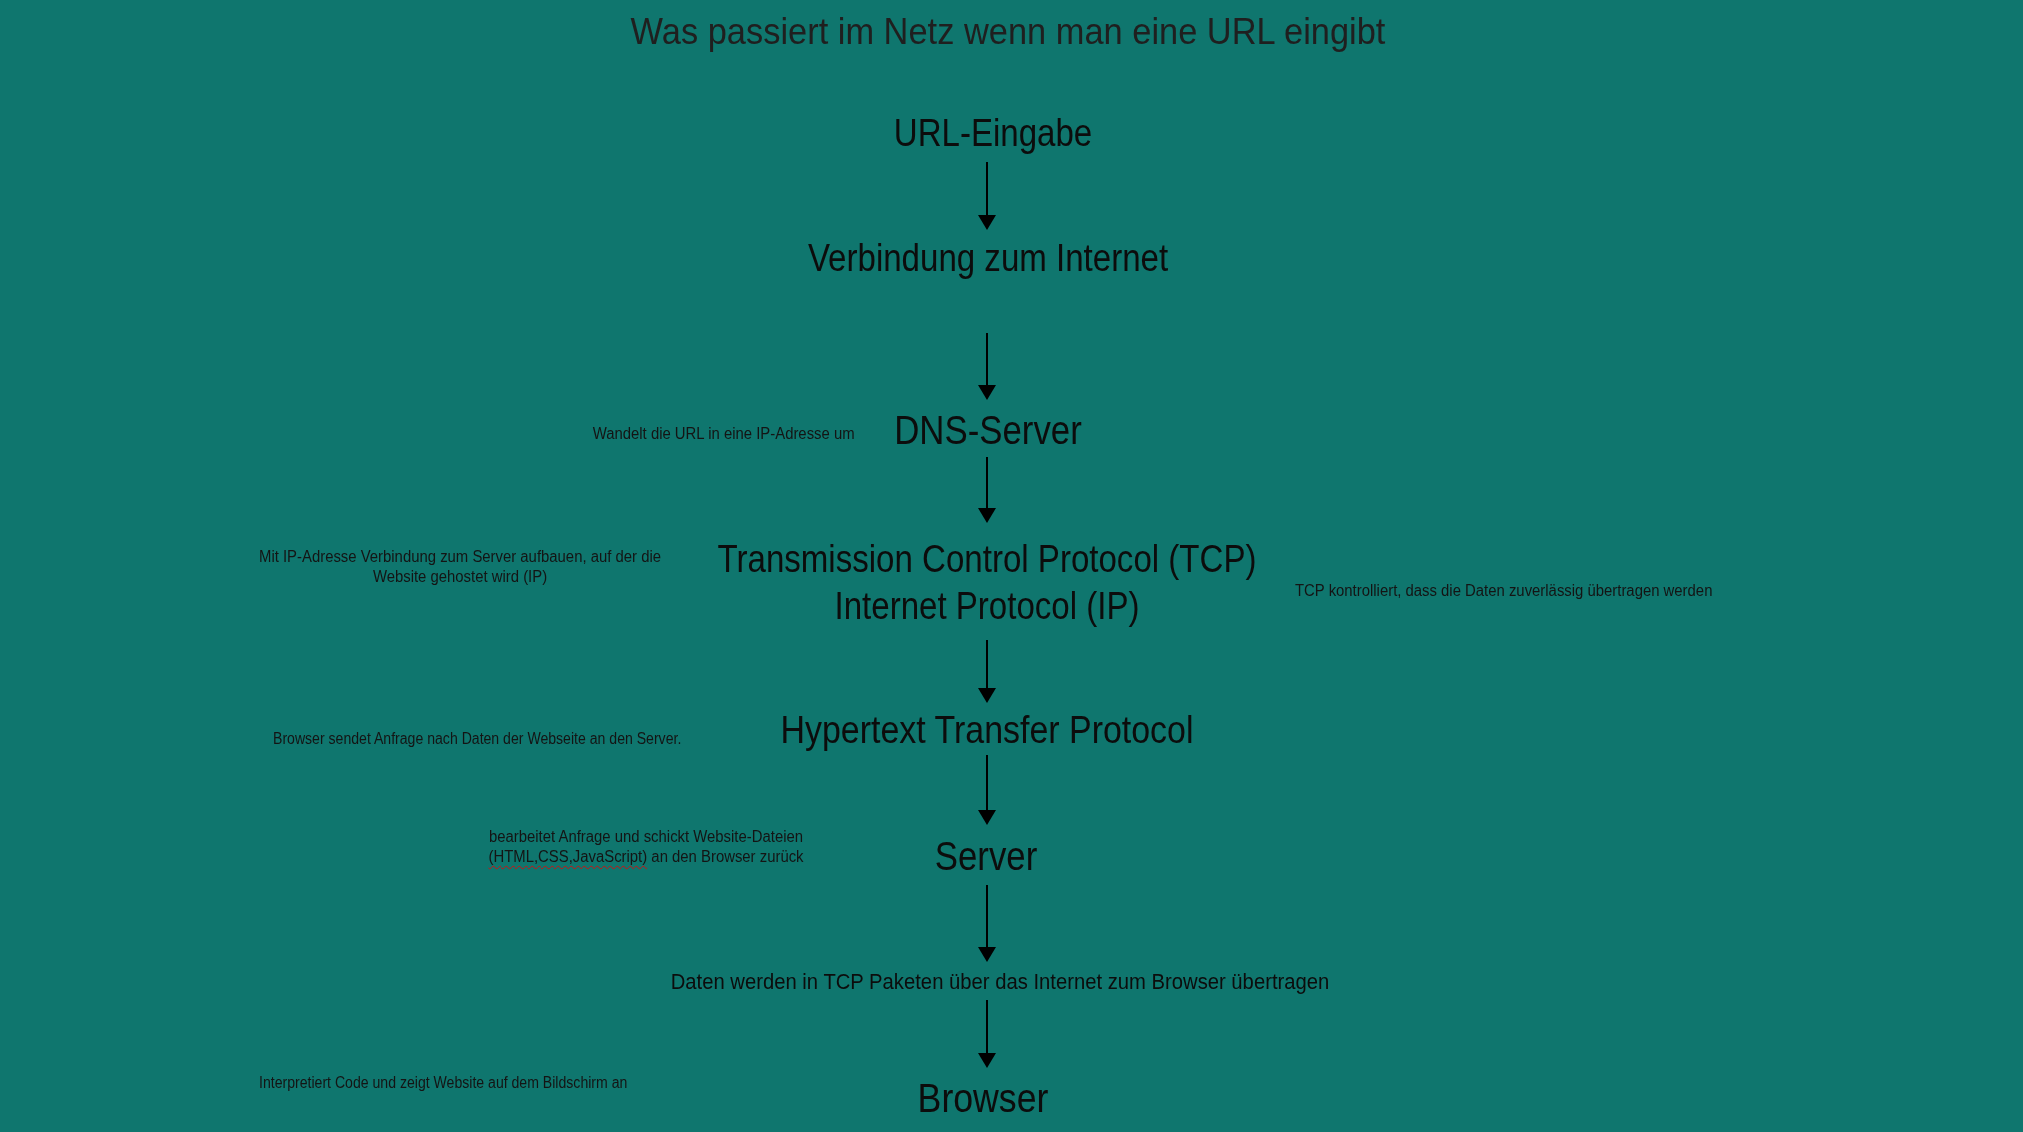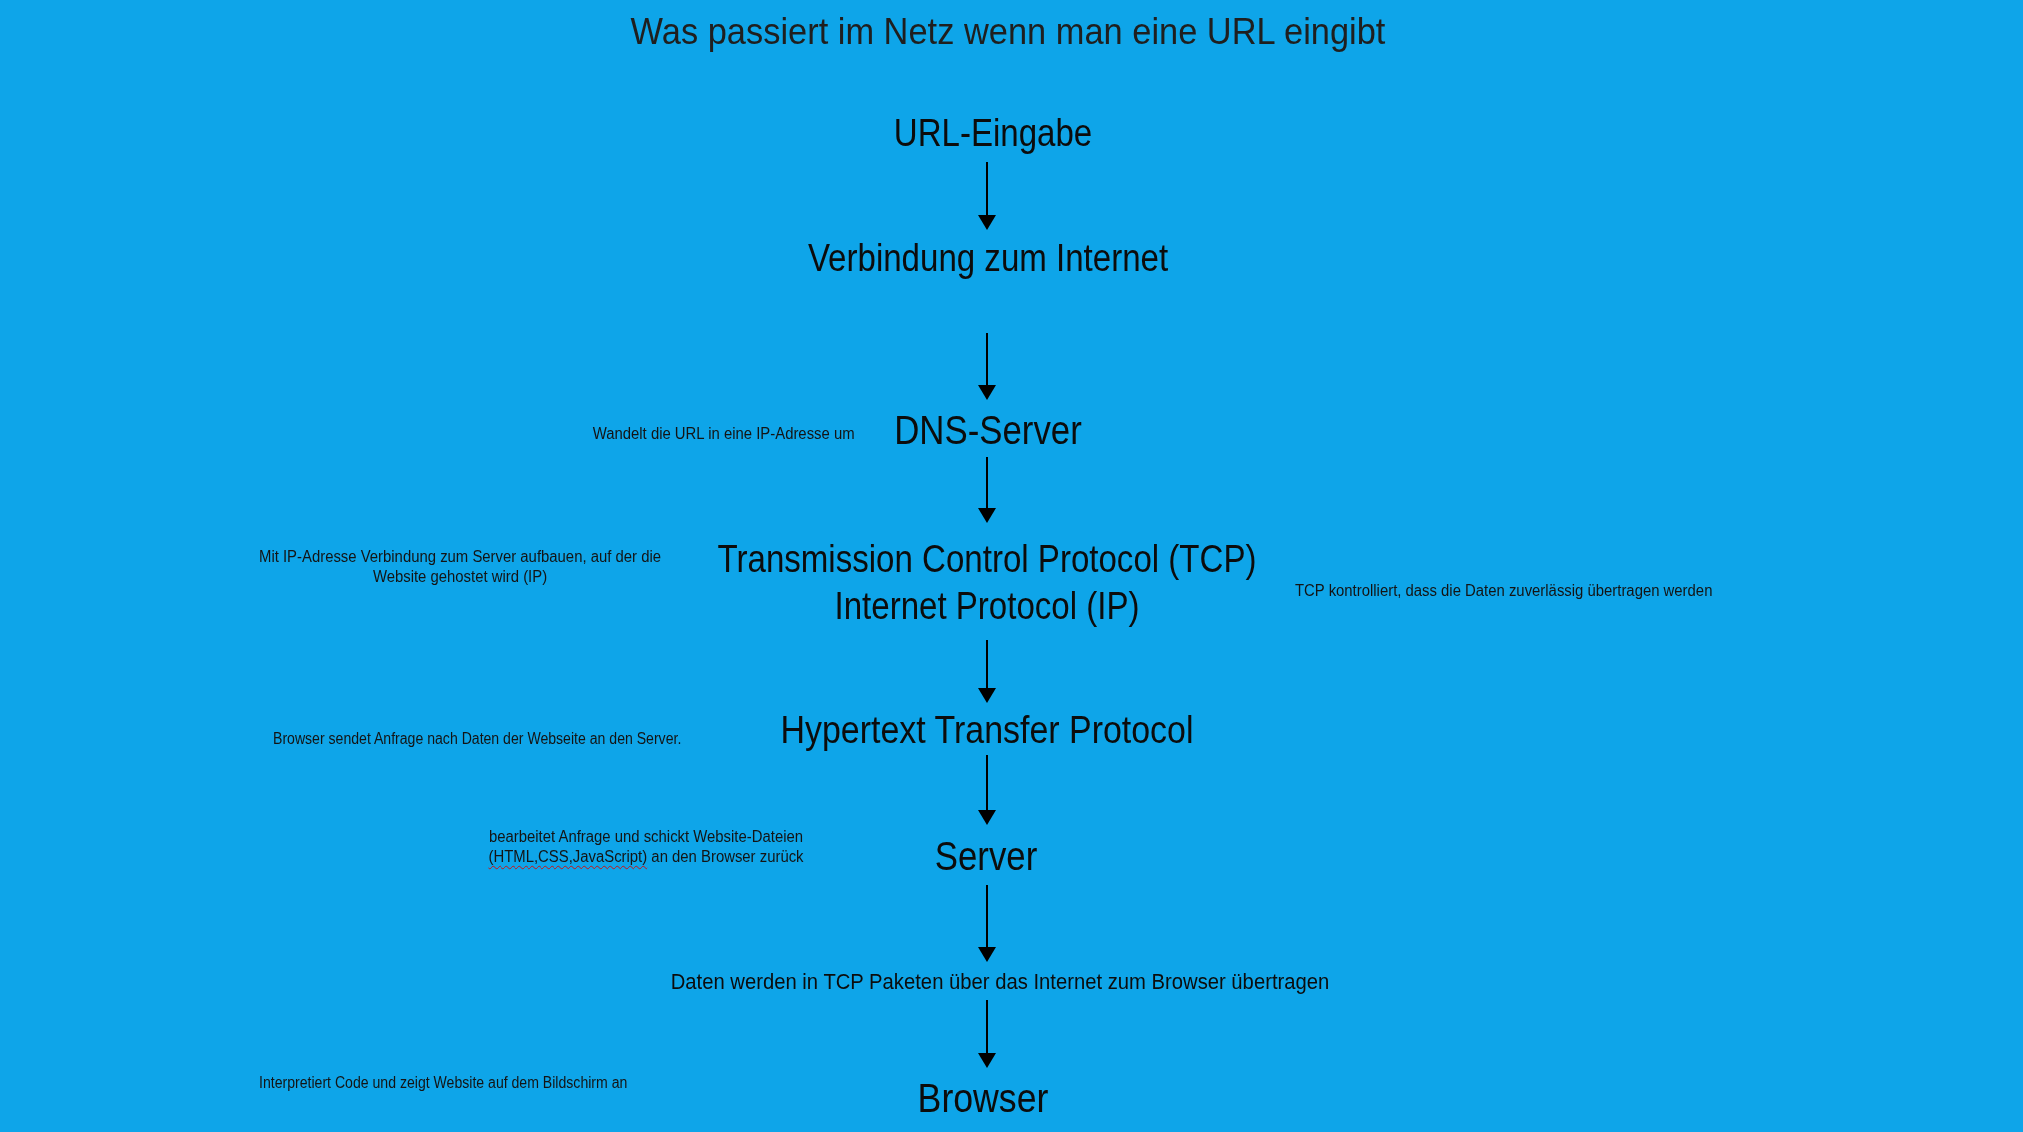--- a/index.html
+++ b/index.html
@@ -1,20 +1,20 @@
 <!DOCTYPE html>
 <html><head>
 <meta charset="utf-8">
 <style>
   html, body { margin: 0; padding: 0; background: #ffffff; }
   .canvas {
     position: relative;
     width: 2023px;
     height: 1132px;
-    background: #0ea5e9;
+    background: #0f766e;
     overflow: hidden;
     font-family: "Liberation Sans", sans-serif;
     color: #0c0c0c;
   }
   .title {
     position: absolute;
     left: 1008px; top: 11px;
     font-size: 37px;
     white-space: nowrap;
     color: #1f1f1f;

